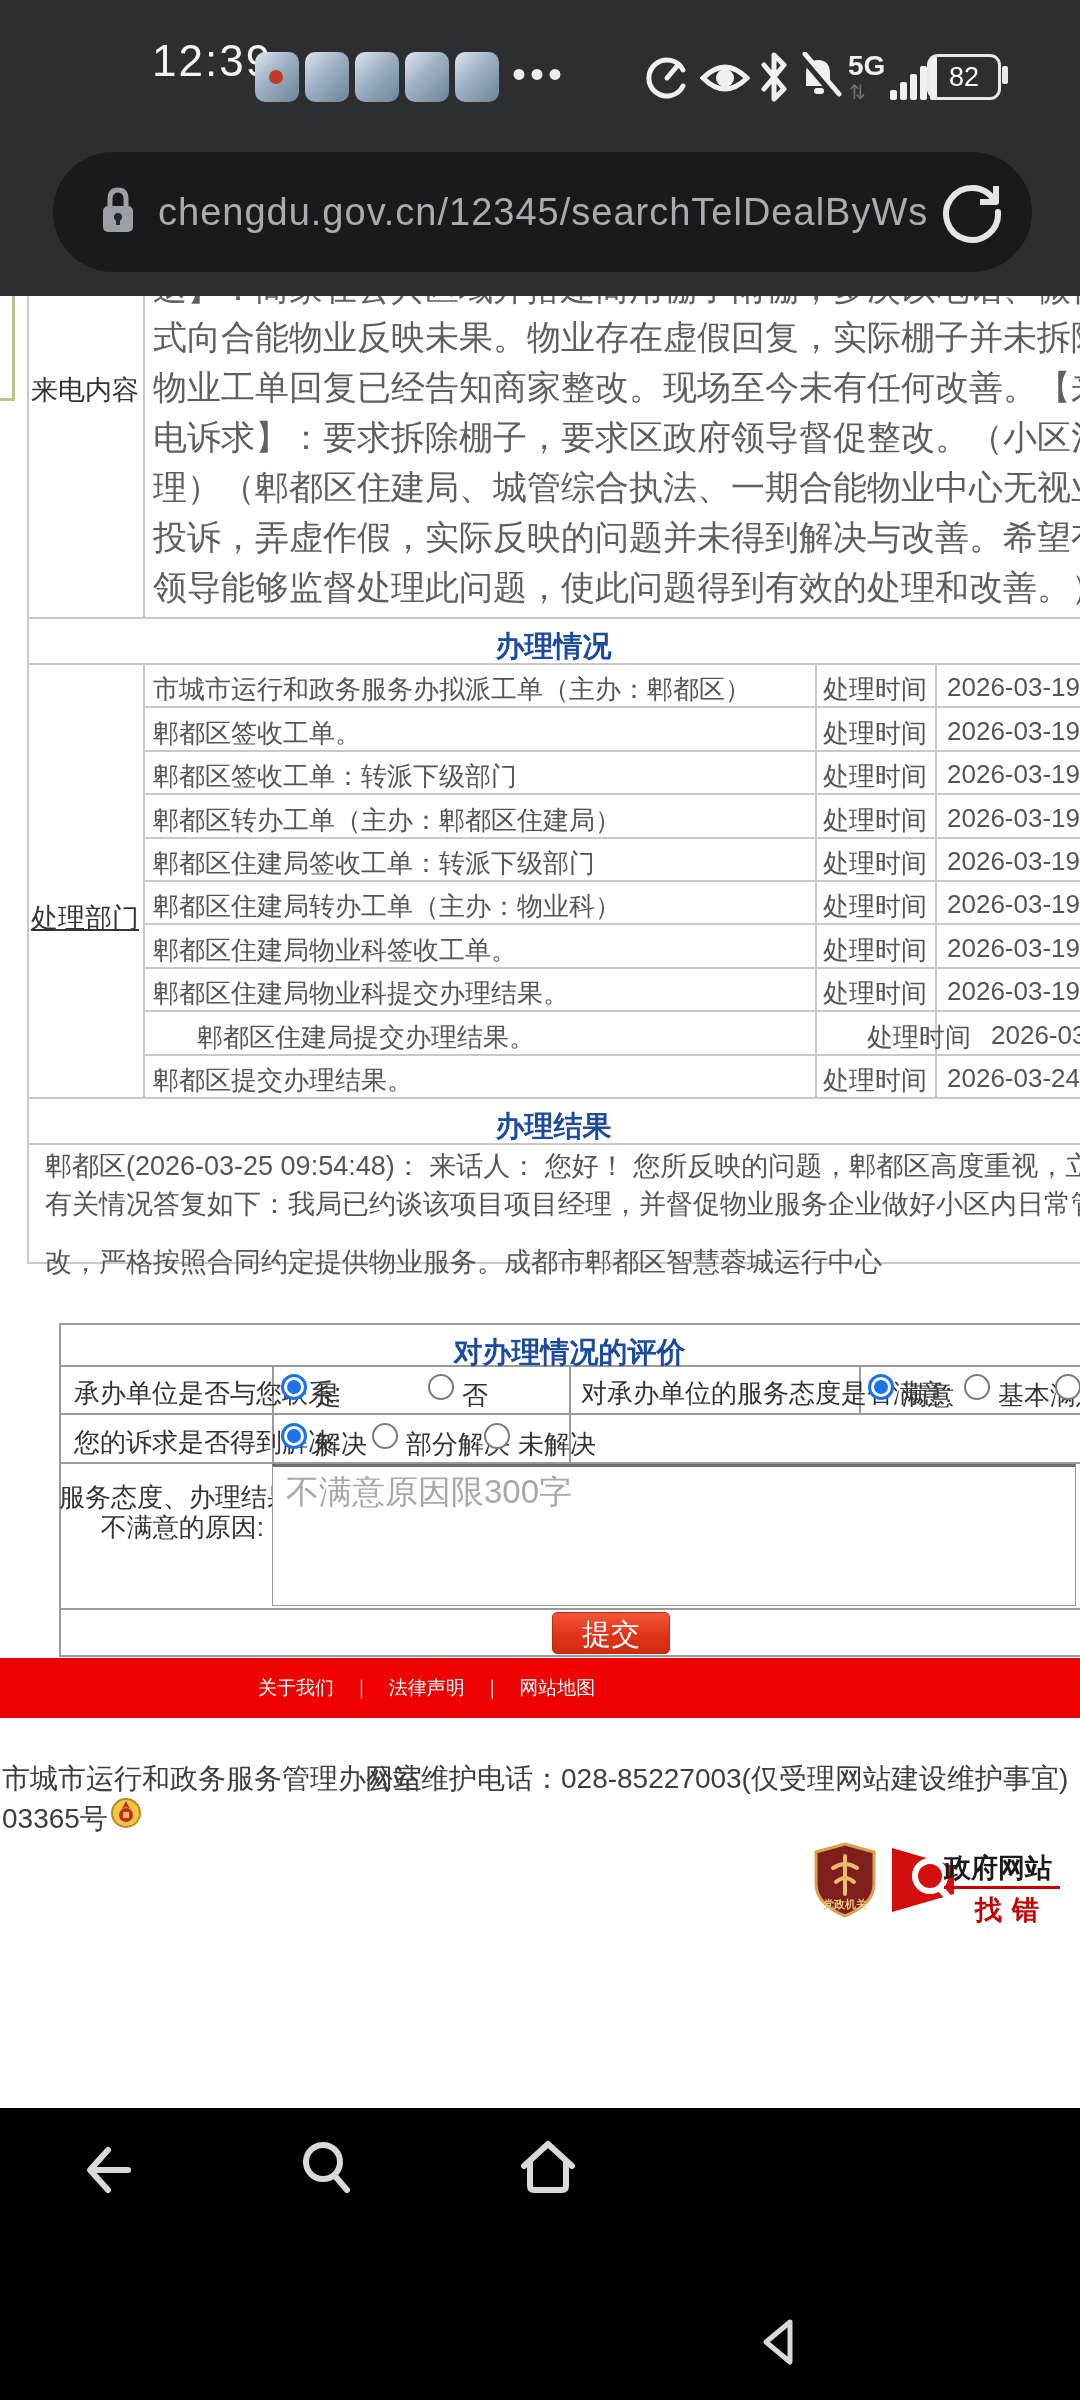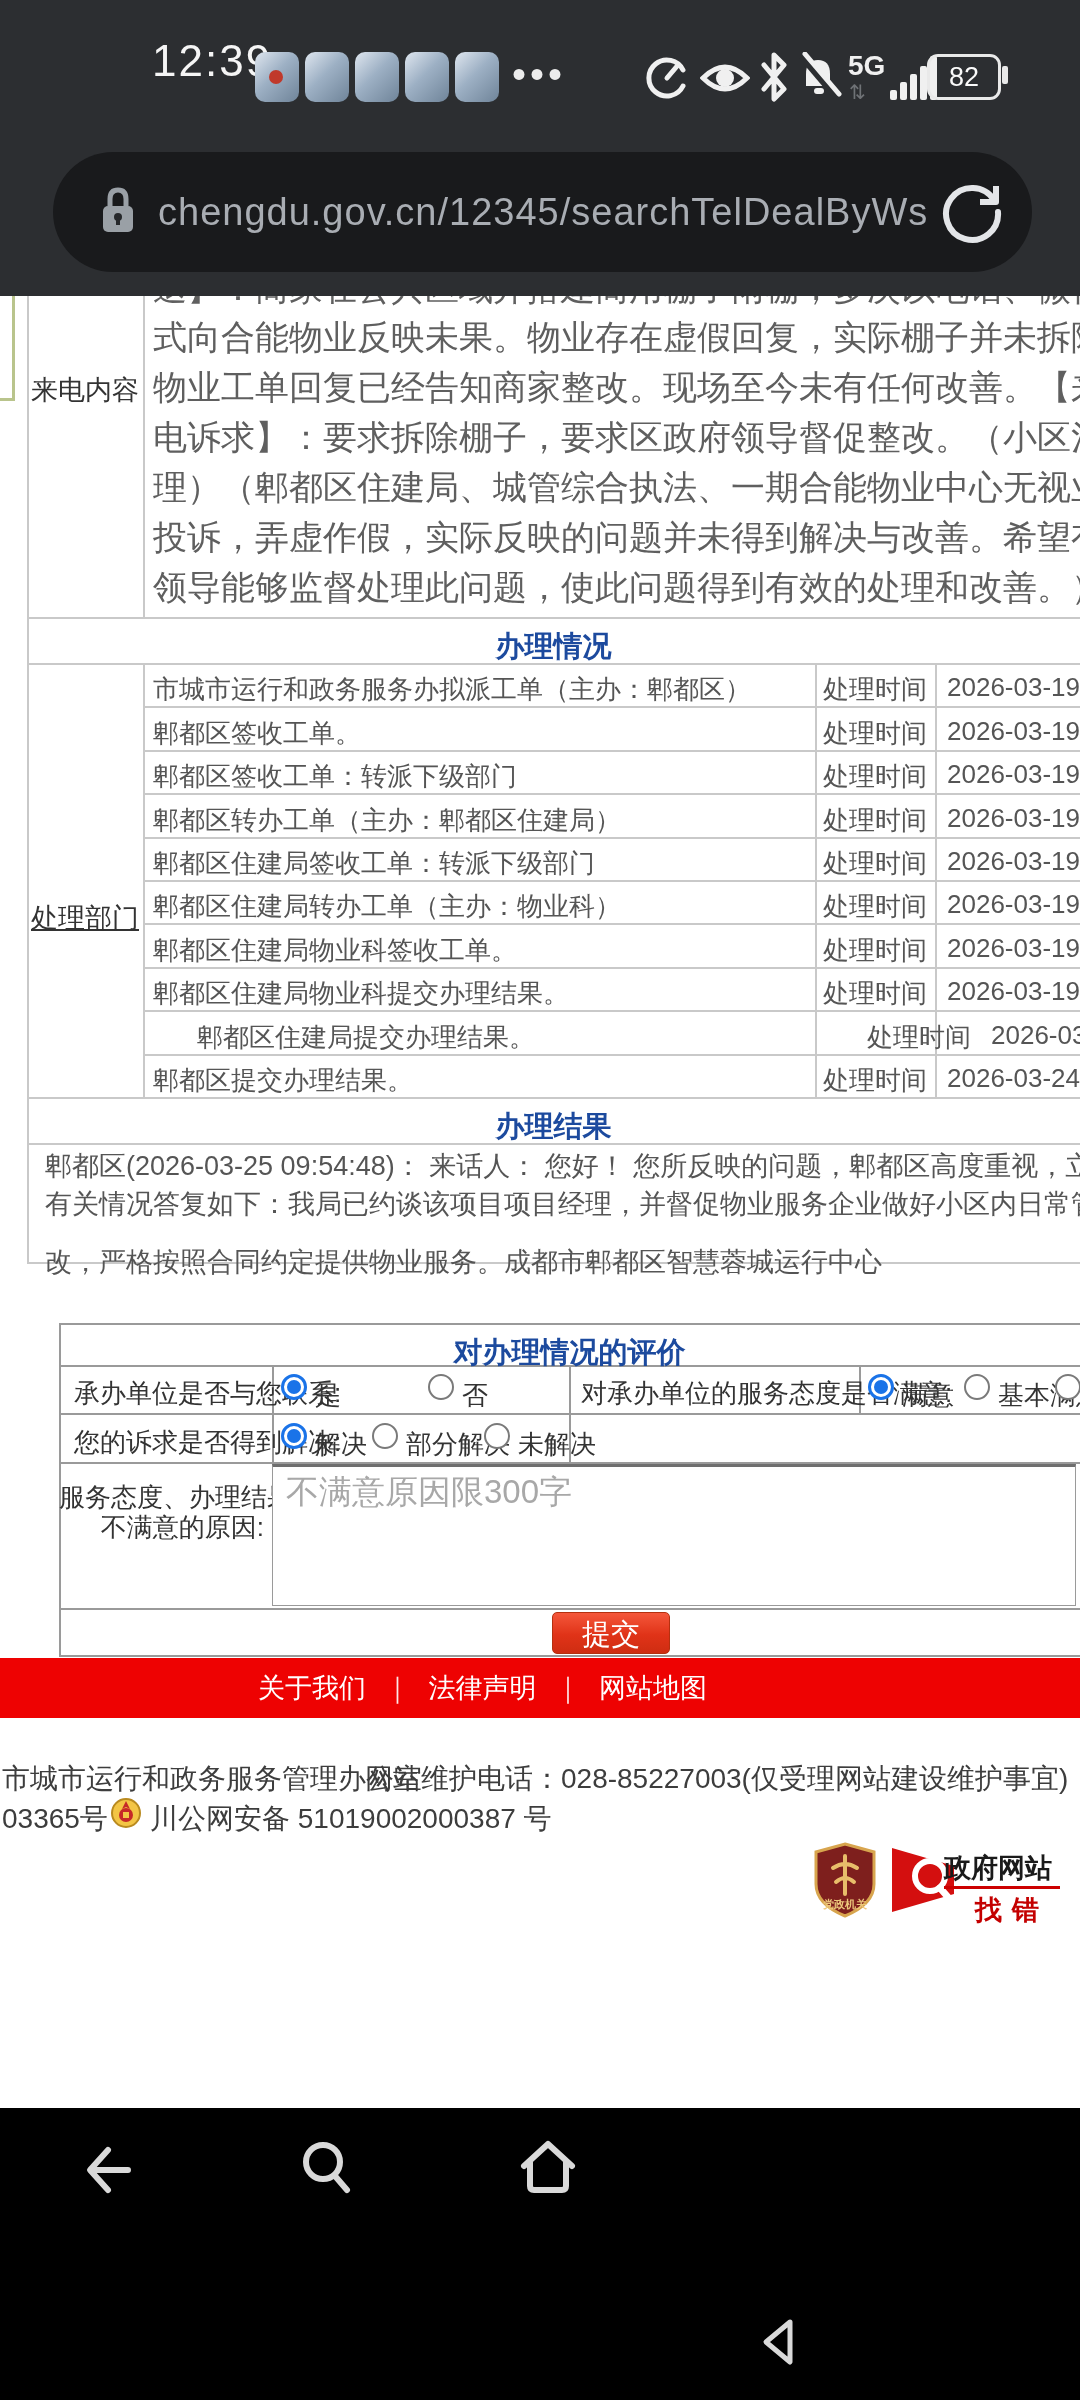--- a/index.html
+++ b/index.html
@@ -41,21 +41,21 @@
   .radio.sel{border:3px solid #1a73e8;}
   .radio.sel::after{content:"";position:absolute;left:3px;top:3px;width:14px;height:14px;border-radius:50%;background:#1a73e8;}
   .rlabel{position:absolute;font-size:26px;color:#333;}
   .tarea{left:272px;top:1464px;width:804px;height:142px;box-sizing:border-box;background:#fff;
          border:1px solid #9a9a9a;border-top:3px solid #6f6f6f;}
   .phold{left:286px;top:1470px;font-size:33px;color:#a8a8a8;}
   .submit{left:552px;top:1612px;width:118px;height:42px;border-radius:5px;border:1px solid #b5300f;
           background:linear-gradient(180deg,#f4573a 0%,#e03318 55%,#cf2d12 100%);
           color:#fff;font-size:29px;text-align:center;line-height:42px;box-sizing:border-box;}
   .redbar{left:0;top:1658px;width:1080px;height:60px;background:#ee0202;}
-  .redlinks{left:258px;top:1658px;height:60px;display:flex;align-items:center;color:#fff;font-size:27px;}
+  .redlinks{left:258px;top:1658px;height:60px;display:flex;align-items:center;color:#fff;font-size:19px;}
   .redlinks .sep{margin:0 18px;opacity:.9;}
   .ftext{font-size:28px;color:#3d3d3d;}
   
   #toolbar{left:0;top:2108px;width:1080px;height:292px;background:#000;}
   .tbico{position:absolute;}
   svg{display:block;}
 </style>
 </head>
 <body>
 
@@ -204,21 +204,20 @@
   <div class="abs ftext nw" style="left:365px;top:1760px;">网站维护电话：028-85227003(仅受理网站建设维护事宜)</div>
   <div class="abs ftext nw" style="left:2px;top:1800px;">03365号</div>
   <div class="abs" style="left:110px;top:1796px;width:32px;height:34px;">
     <svg width="32" height="34" viewBox="0 0 32 34">
       <circle cx="16" cy="17" r="14" fill="#f3c545" stroke="#b98a1f" stroke-width="2"></circle>
       <path d="M16 5 L20 13 L16 11 L12 13 Z" fill="#c62828"></path>
       <circle cx="16" cy="19" r="7" fill="#c62828"></circle>
       <rect x="13" y="16" width="6" height="6" fill="#f3c545"></rect>
     </svg>
   </div>
-  <div class="abs ftext nw" style="left:150px;top:1800px;">川公网安备 51019002000387 号</div>
 
   <div class="abs" style="left:812px;top:1842px;width:66px;height:76px;">
     <svg width="66" height="76" viewBox="0 0 66 76">
       <path d="M33 2 L62 10 L62 42 Q62 62 33 74 Q4 62 4 42 L4 10 Z" fill="#7e1f1d" stroke="#d8a54e" stroke-width="3"></path>
       <path d="M33 14 L33 52 M21 26 Q33 18 45 26 M24 40 Q33 32 42 40" stroke="#e8bd6a" stroke-width="4" fill="none" stroke-linecap="round"></path>
       <text x="33" y="66" font-size="11" fill="#ecc87c" text-anchor="middle" font-weight="bold">党政机关</text>
     </svg>
   </div>
   <div class="abs" style="left:890px;top:1846px;width:86px;height:68px;">
     <svg width="86" height="68" viewBox="0 0 86 68">

